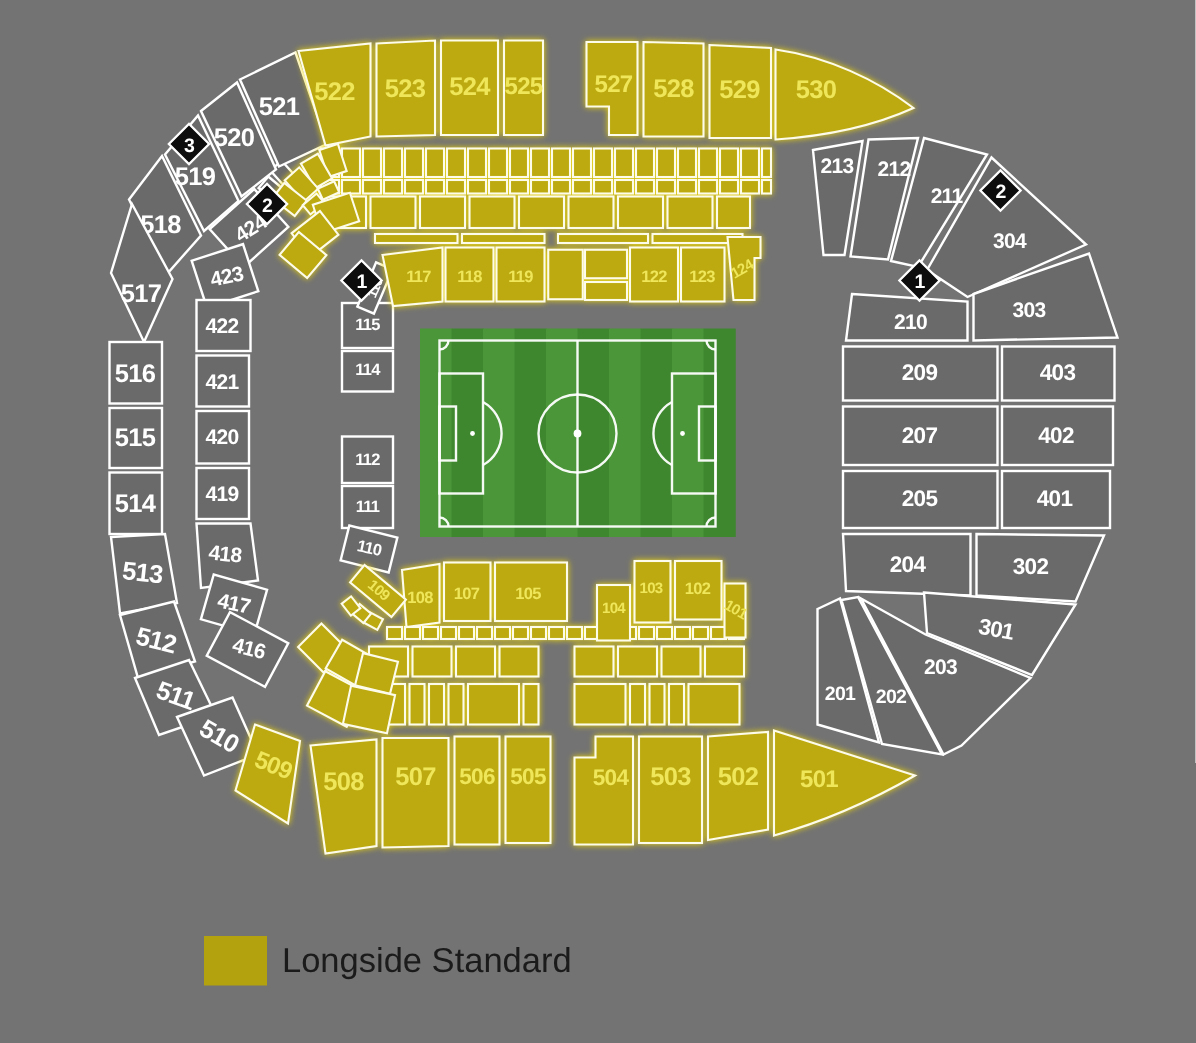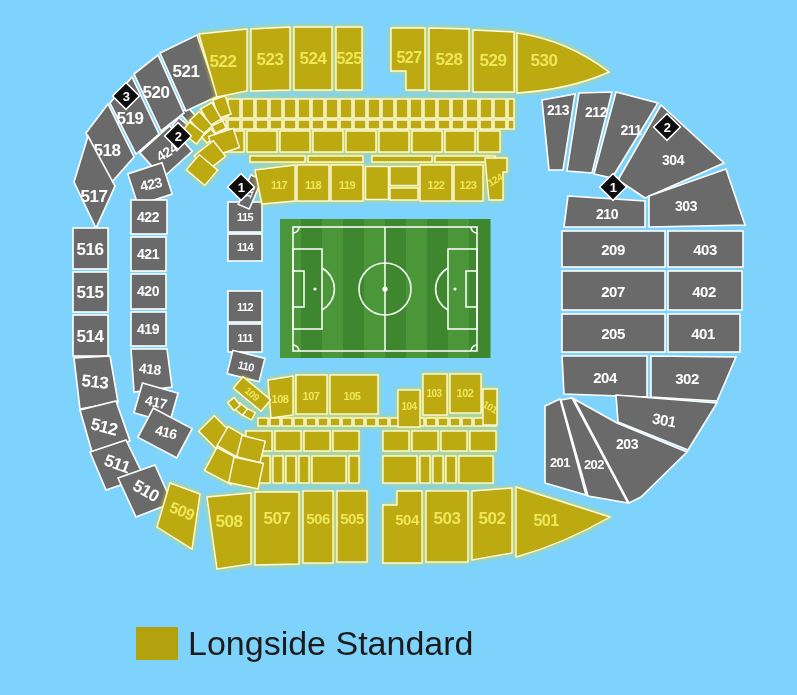--- a/index.html
+++ b/index.html
@@ -1,26 +1,26 @@
 <!DOCTYPE html>
 <html><head>
 <meta charset="utf-8">
 <style>
   html,body{margin:0;padding:0;background:#ffffff;width:797px;height:695px;overflow:hidden;
     font-family:"Liberation Sans",sans-serif;}
-  #stage{position:relative;width:797px;height:695px;background:#7dd3fc;}
+  #stage{position:relative;width:797px;height:695px;background:#737373;}
   #map{position:absolute;left:0;top:0;}
   .std-group{filter:drop-shadow(0 0 2.2px rgba(240,216,0,.95));}
   .sec-shape.std{stroke:#FDFBEA;stroke-width:1.4;}
   .sec-shape.gray{stroke:#FFFFFF;stroke-width:1.6;}
   .sec-label{font-family:"Liberation Sans",sans-serif;font-weight:bold;letter-spacing:-.5px;
     text-anchor:middle;pointer-events:none;}
   .legend{position:absolute;left:136px;top:624px;display:flex;align-items:center;}
   .legend .swatch{display:inline-block;width:42px;height:33px;}
-  .legend .legend-label{margin-left:10px;font-size:34px;color:#1b1b1b;}
+  .legend .legend-label{margin-left:10px;font-size:23px;color:#1b1b1b;}
 </style>
 </head>
 <body>
 
 <div id="stage">
   <svg id="map" width="797" height="575" viewBox="0 0 797 575">
       <g>
         <rect x="184" y="108.5" width="10" height="15" transform="rotate(-42 189 116)" fill="#6A6A6A" class="sec-shape gray"></rect>
         <rect x="176" y="119" width="10" height="14" transform="rotate(-50 181 126)" fill="#6A6A6A" class="sec-shape gray"></rect>
         <g>

